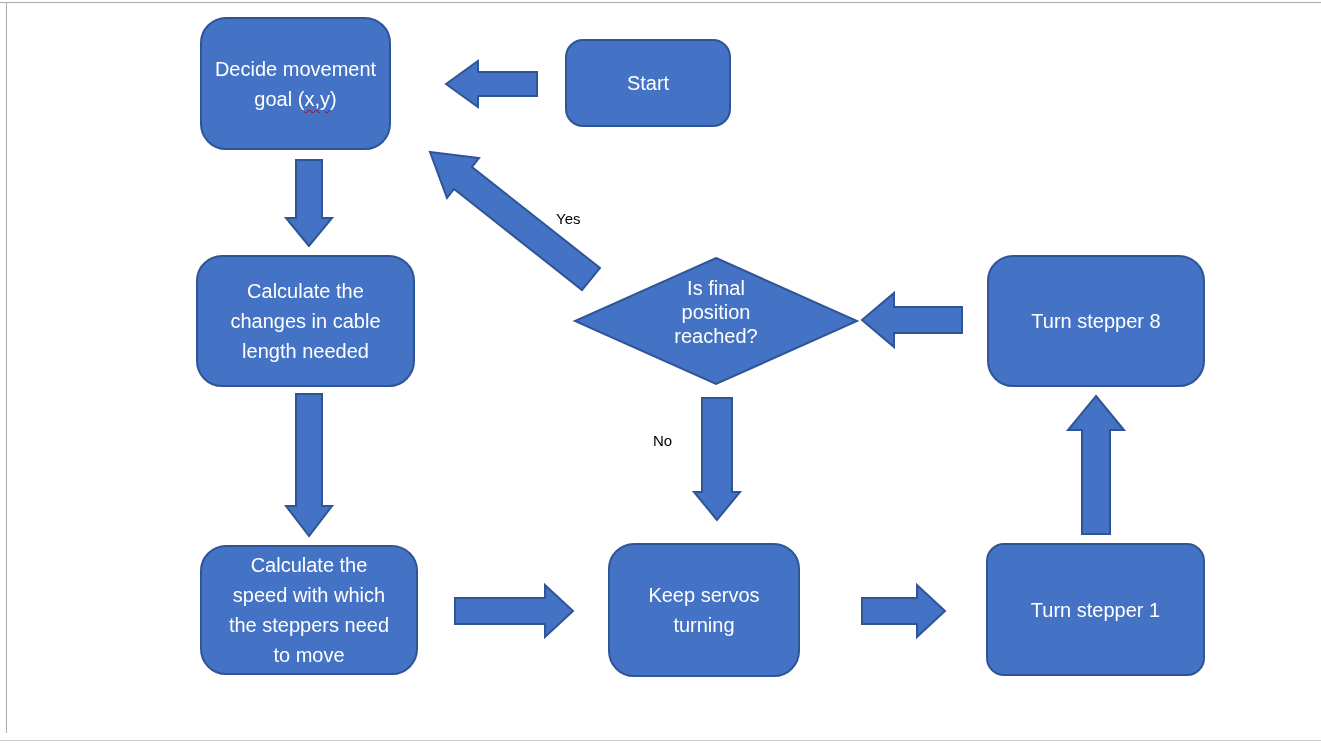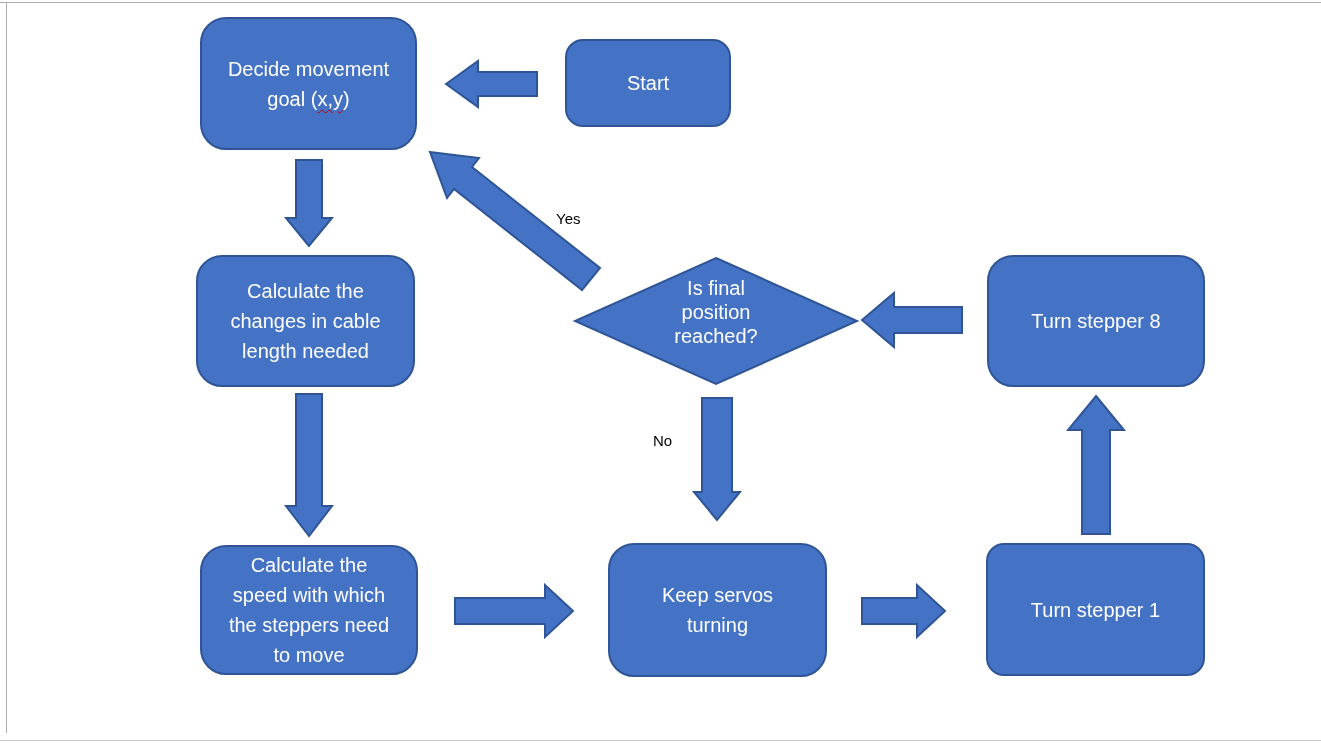--- a/index.html
+++ b/index.html
@@ -37,24 +37,24 @@
     position:absolute;
     box-sizing:border-box;
     background:var(--shape-fill);
     border:2px solid var(--shape-border);
     color:var(--shape-text-color);
     display:flex;align-items:center;justify-content:center;
     text-align:center;
     font-size:20px;line-height:30px;
   }
   .node-start{left:565px;top:39px;width:166px;height:88px;border-radius:18px;}
-  .node-decide{left:200px;top:17px;width:217px;height:133px;border-radius:26px;}
+  .node-decide{left:200px;top:17px;width:191px;height:133px;border-radius:26px;}
   .node-calc-cable{left:196px;top:255px;width:219px;height:132px;border-radius:26px;}
   .node-calc-speed{left:200px;top:545px;width:218px;height:130px;border-radius:26px;}
-  .node-keep-servos{left:608px;top:543px;width:219px;height:134px;border-radius:26px;}
+  .node-keep-servos{left:608px;top:543px;width:192px;height:134px;border-radius:26px;}
   .node-turn1{left:986px;top:543px;width:219px;height:133px;border-radius:18px;}
   .node-turn2{left:987px;top:255px;width:218px;height:132px;border-radius:26px;}
   .node-decide .txt{width:182px;}
   .diamond-text{
     position:absolute;left:651px;top:276px;width:130px;
     color:var(--shape-text-color);
     text-align:center;font-size:20px;line-height:24px;
   }
   .squiggle{
     text-decoration-line:underline;

